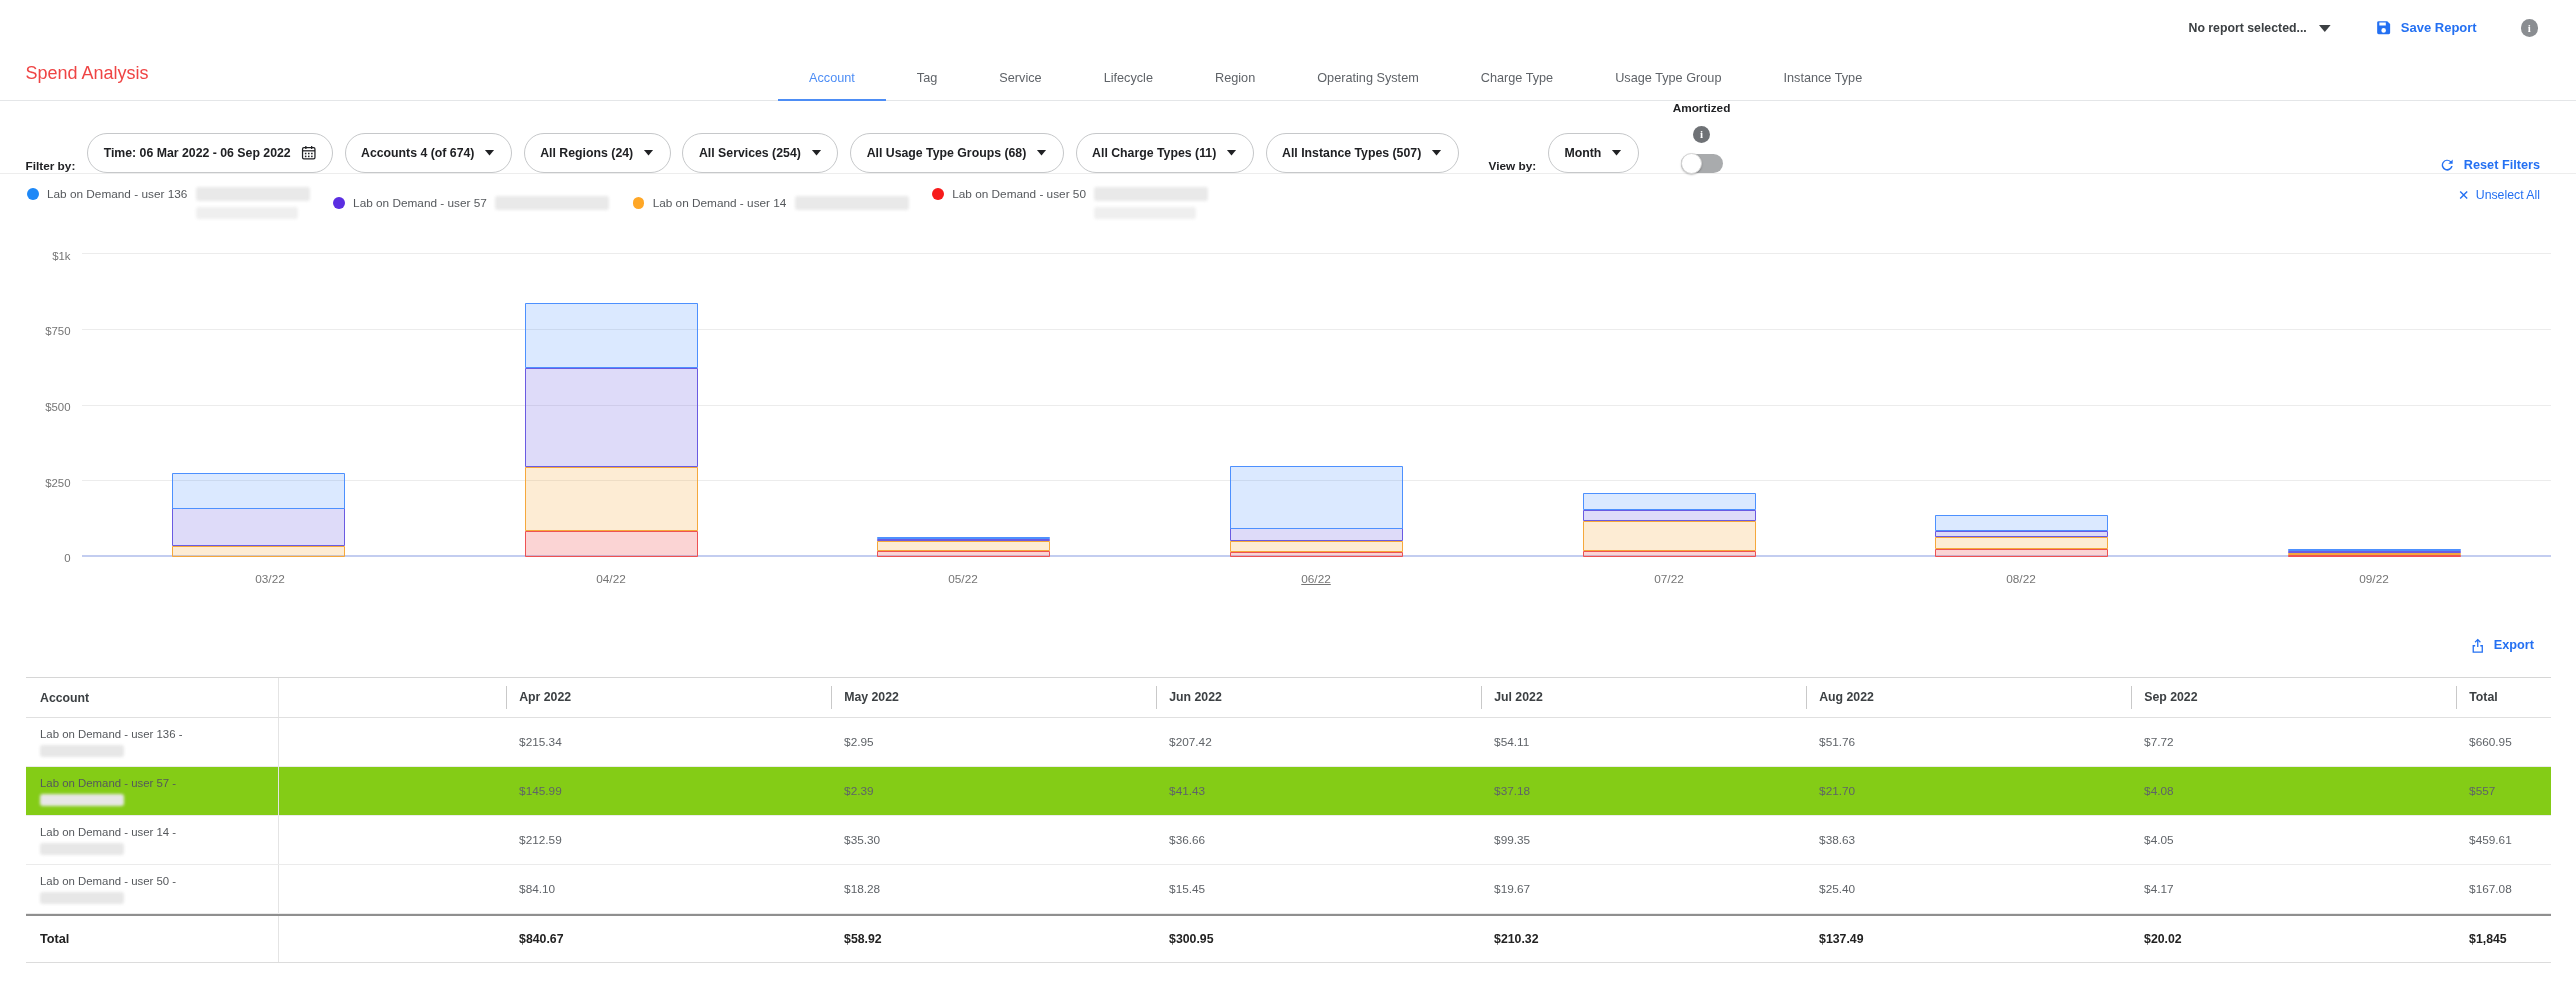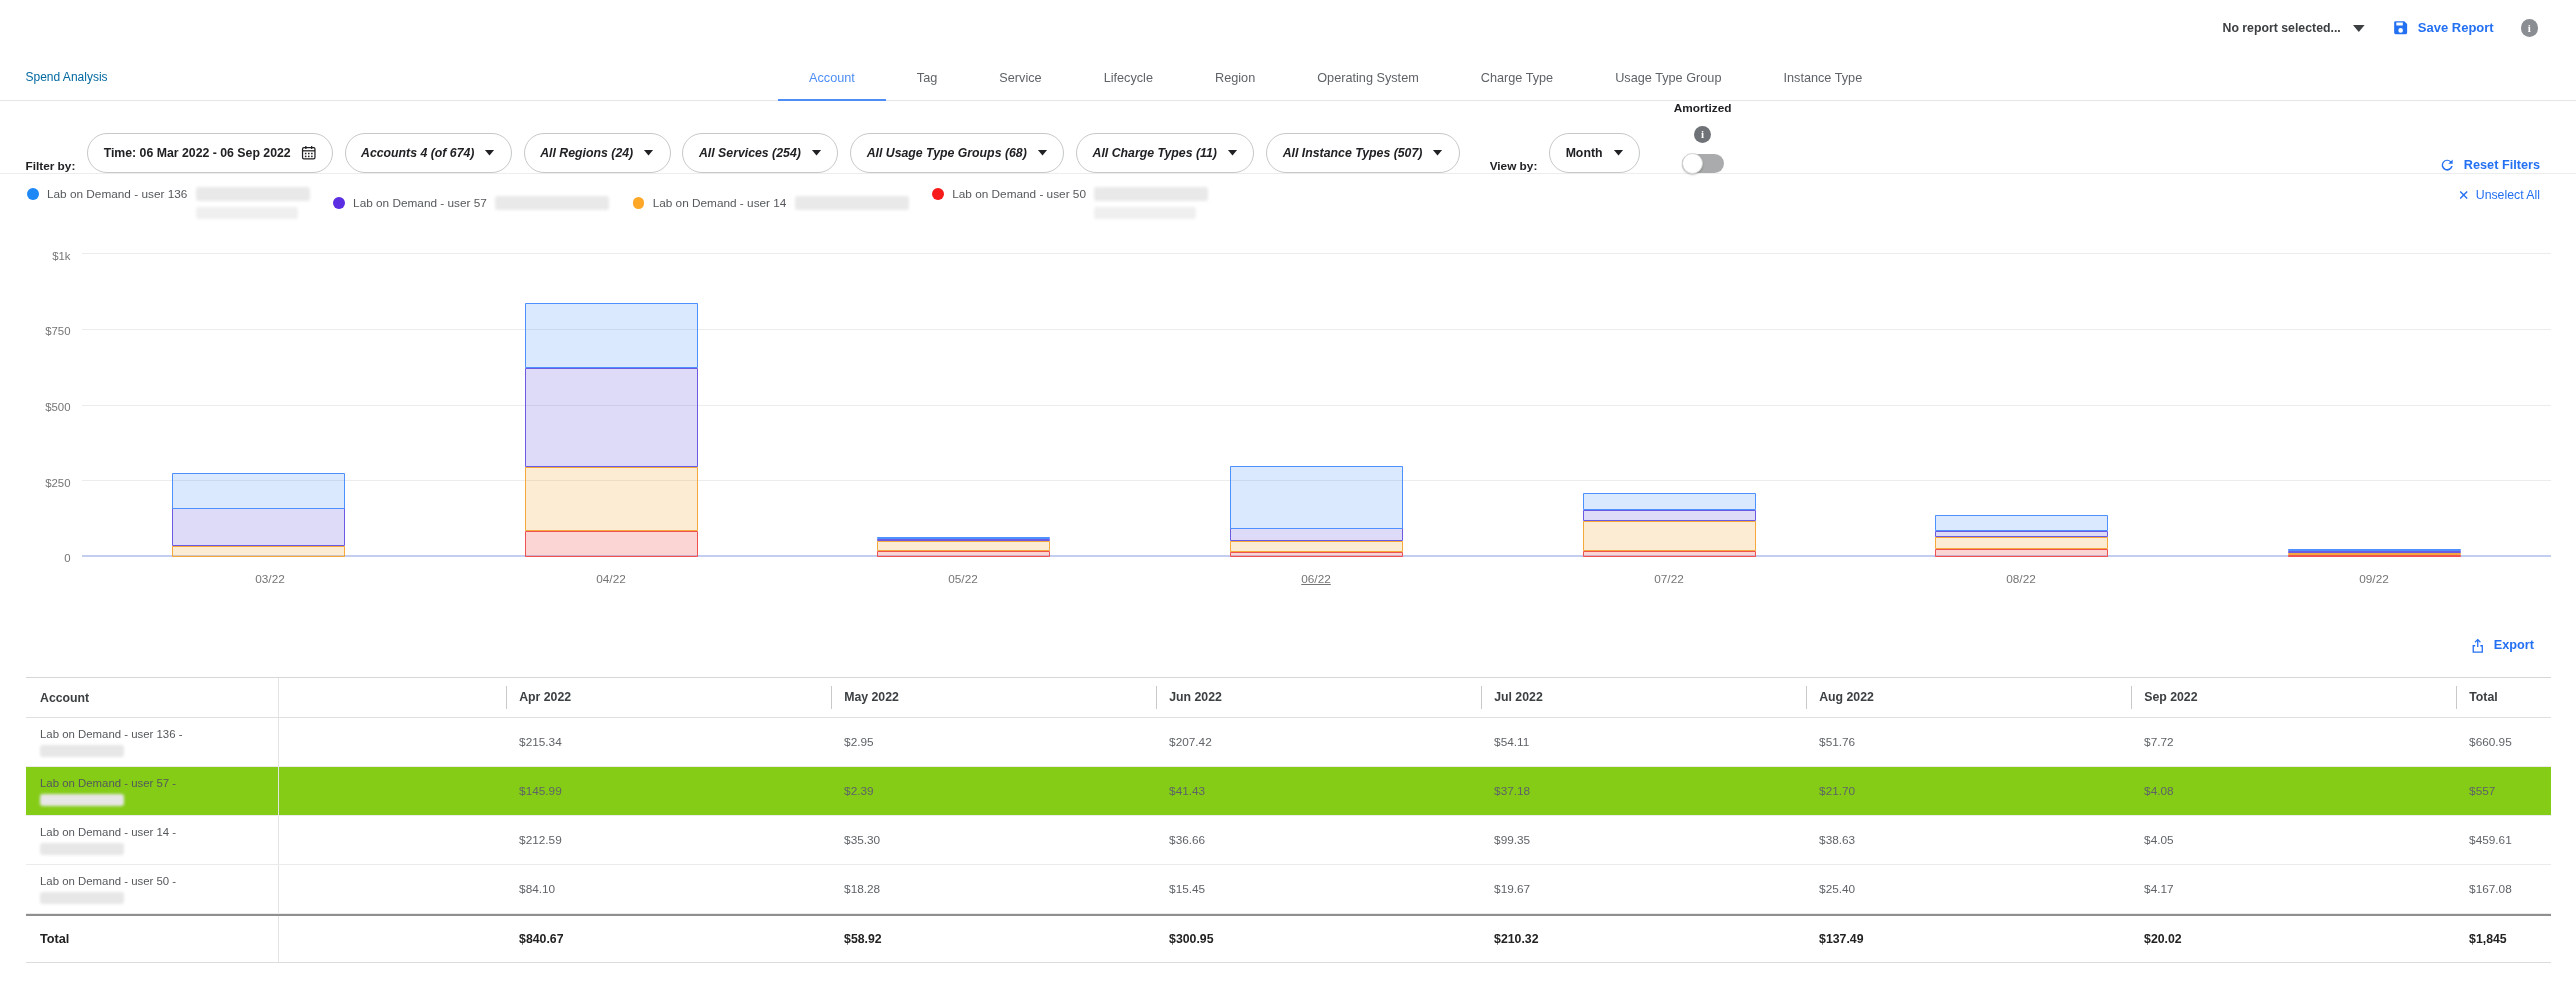--- a/index.html
+++ b/index.html
@@ -1,32 +1,32 @@
 <!DOCTYPE html>
 <html style="font-size:14.5px"><head>
 <meta charset="utf-8">
 <style>
   * { box-sizing: border-box; margin: 0; padding: 0; }
   html,body { width:2576px; height:989px; background:#fff; overflow:hidden;
     font-family:"Liberation Sans", sans-serif; color:#3c4043; }
 
   
   .topbar { height:45px; display:flex; justify-content:flex-end; align-items:center;
-    gap:27px; padding:11px 38px 0 0; }
+    gap:44px; padding:11px 38px 0 0; }
   .report-selector { display:flex; align-items:center; gap:11px; font-size:12.3px;
     font-weight:700; color:#3c4043; cursor:pointer; }
   .save-report { display:flex; align-items:center; gap:8.2px; color:#2470f2;
     font-size:13px; font-weight:700; cursor:pointer; }
   .info-i { width:17.3px; height:17.3px; border-radius:50%; background:#8a8d91; color:#fff;
     font-size:11px; font-weight:700; display:inline-flex; align-items:center;
     justify-content:center; font-family:"Liberation Serif", serif; }
 
   
   .title-row { position:relative; height:56px; border-bottom:0.9px solid #e4e6e8; }
-  .page-title { position:absolute; left:25.5px; bottom:16.4px; font-size:12px; color:#0369a1; }
+  .page-title { position:absolute; left:25.5px; bottom:16.4px; font-size:18px; color:#ef4444; }
   .tabs { position:absolute; left:778px; bottom:-0.9px; display:flex; }
   .tab { padding:0 31px 13.6px 31px; font-size:12.7px; color:#5f6368; cursor:pointer;
     border-bottom:2.7px solid transparent; }
   .tab.active { color:#4d8df5; border-bottom-color:#4d8df5; }
 
   
   .filter-bar { display:flex; align-items:flex-end; gap:11.8px; height:73px;
     padding:0 36px 0 25.5px; border-bottom:0.9px solid #ededed; }
   .filter-label { font-size:11.8px; font-weight:700; color:#202124; white-space:nowrap; }
   .pill { display:inline-flex; align-items:center; gap:10px; height:40px; padding:0 15.5px;
@@ -141,21 +141,21 @@
       <g fill="#202124">
           <rect x="4" y="8" width="1.6" height="1.6"></rect>
           <rect x="7.2" y="8" width="1.6" height="1.6"></rect>
           <rect x="10.4" y="8" width="1.6" height="1.6"></rect>
           <rect x="4" y="11" width="1.6" height="1.6"></rect>
           <rect x="7.2" y="11" width="1.6" height="1.6"></rect>
           <rect x="10.4" y="11" width="1.6" height="1.6"></rect>
         </g>
     </svg>
   </div>
-  <span id="filter-pills" style="display:flex;gap:11.8px;font-style:italic;">
+  <span id="filter-pills" style="display:flex;gap:11.8px;">
       <div class="pill">
         <span>Accounts 4 (of 674)</span>
         <svg width="11" height="7.3" viewBox="0 0 12 8">
           <path d="M1 1h10L6 7z" fill="#202124"></path>
         </svg>
       </div>
       <div class="pill">
         <span>All Regions (24)</span>
         <svg width="11" height="7.3" viewBox="0 0 12 8">
           <path d="M1 1h10L6 7z" fill="#202124"></path>

